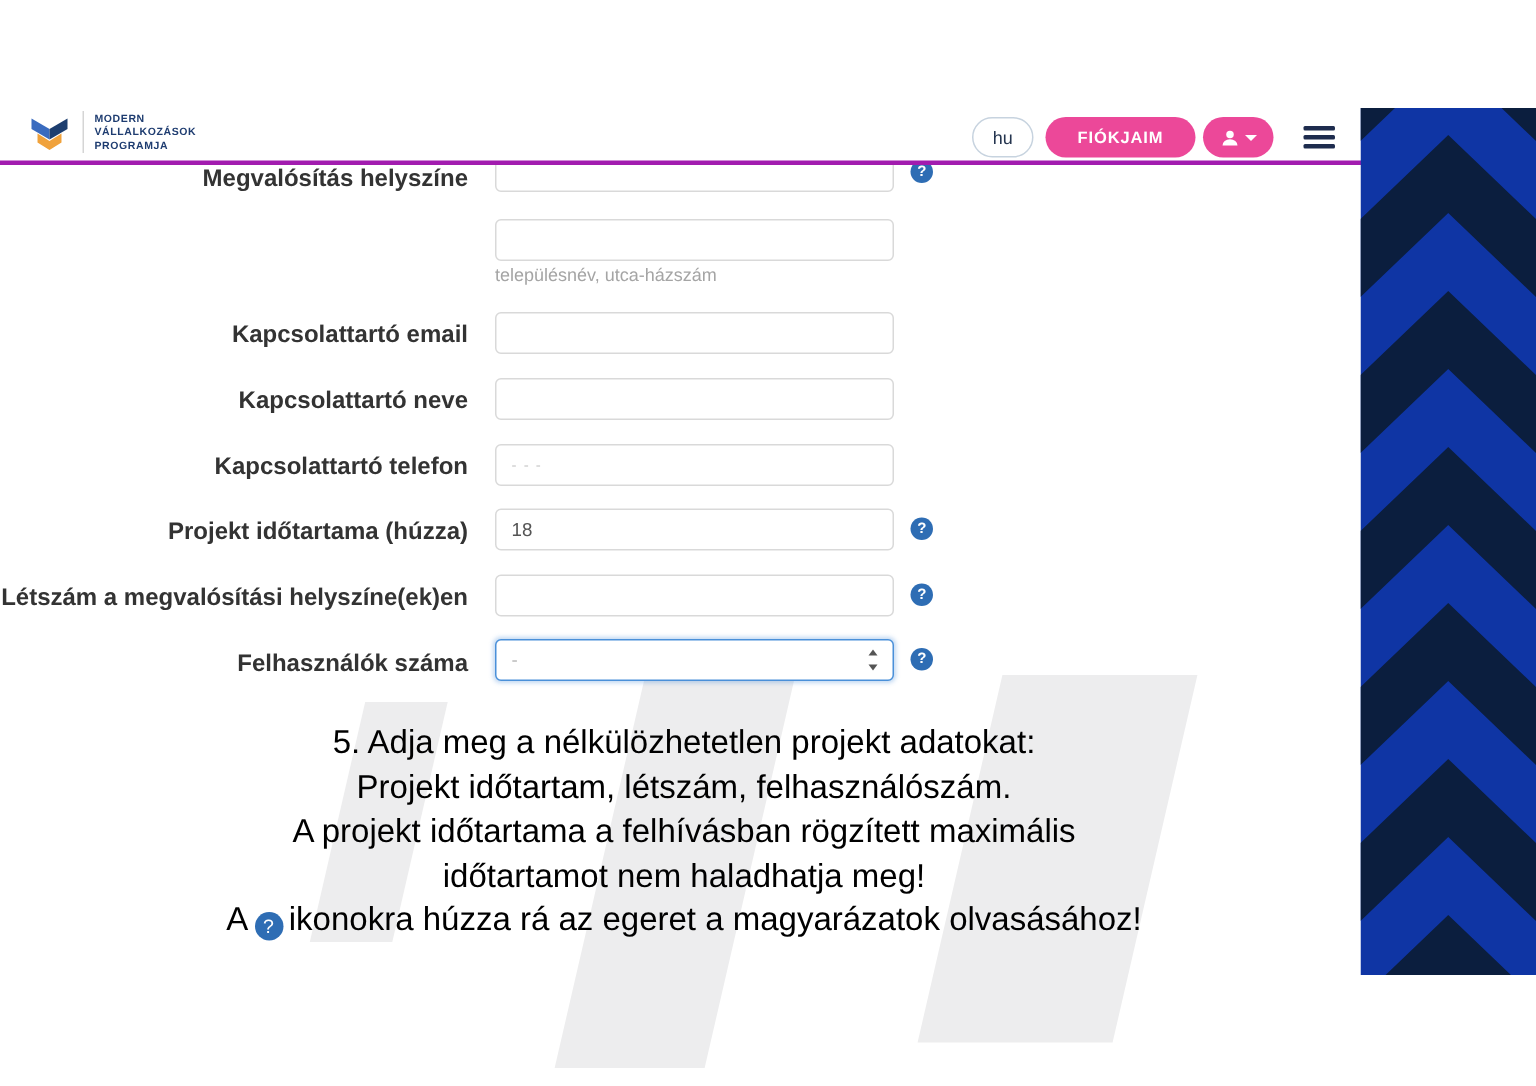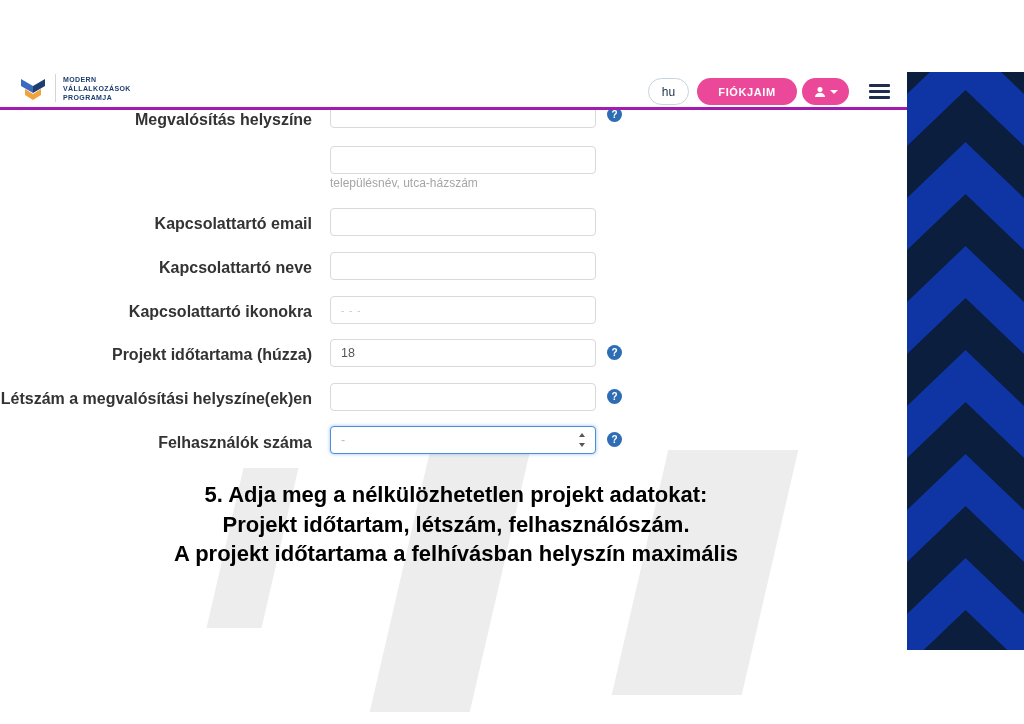--- a/index.html
+++ b/index.html
@@ -49,21 +49,21 @@
         justify-content:center;cursor:pointer;}
   .spinner{position:absolute;left:576px;top:433px;width:12px;height:14px;display:flex;
            flex-direction:column;align-items:center;justify-content:space-between;cursor:pointer;}
   .sp-up{width:0;height:0;border-left:3.5px solid transparent;border-right:3.5px solid transparent;
          border-bottom:4.5px solid #555;}
   .sp-dn{width:0;height:0;border-left:3.5px solid transparent;border-right:3.5px solid transparent;
          border-top:4.5px solid #555;}
 
   
   .instr{position:absolute;left:0;top:480px;width:912px;z-index:2;text-align:center;
-         font-size:22px;font-weight:bold;color:#000;line-height:29.5px;}
+         font-size:22px;font-weight:normal;color:#000;line-height:29.5px;}
   .instr .q{display:inline-flex;width:19px;height:19px;border-radius:50%;background:#2e6db4;
             color:#fff;font-size:13px;align-items:center;justify-content:center;
             vertical-align:-2px;margin:0 4px;}
 </style>
 </head>
 <body>
 
 <div class="canvas">
 
   <div class="wm wm-c"></div>
@@ -78,21 +78,21 @@
 
     <input class="inp" style="top: 146px;" value="">
     <div class="hint" style="top:176px">településnév, utca-házszám</div>
 
     <div class="lbl" style="top:215px">Kapcsolattartó email</div>
     <input class="inp" style="top: 208px;" value="">
 
     <div class="lbl" style="top:259px">Kapcsolattartó neve</div>
     <input class="inp" style="top: 252px;" value="">
 
-    <div class="lbl" style="top:303px">Kapcsolattartó ikonokra</div>
+    <div class="lbl" style="top:303px">Kapcsolattartó telefon</div>
     <input class="inp dim" style="top: 296px;" value="- - -">
 
     <div class="lbl" style="top:346px">Projekt időtartama (húzza)</div>
     <input class="inp" style="top: 339px;" value="18">
     <div class="help" style="top:345px">?</div>
 
     <div class="lbl" style="top:390px">Létszám a megvalósítási helyszíne(ek)en</div>
     <input class="inp" style="top: 383px;" value="">
     <div class="help" style="top:389px">?</div>
 
@@ -101,21 +101,25 @@
     <span class="spinner">
       <span class="sp-up"></span>
       <span class="sp-dn"></span>
     </span>
     <div class="help" style="top:432px">?</div>
   </div>
 
   <div class="instr">
     <div>5. Adja meg a nélkülözhetetlen projekt adatokat:</div>
     <div>Projekt időtartam, létszám, felhasználószám.</div>
-    <div>A projekt időtartama a felhívásban helyszín maximális</div>
+    <div>A projekt időtartama a felhívásban rögzített maximális</div>
+    <div>időtartamot nem haladhatja meg!</div>
+    <div>
+      <span>A</span><span class="q">?</span><span>ikonokra húzza rá az egeret a magyarázatok olvasásához!</span>
+    </div>
   </div>
 
   <div class="header">
     <div class="logo">
       <svg width="32" height="30" viewBox="0 0 32 30">
         <polygon points="4,6 16,13 16,20 4,13" fill="#3a6bbf"></polygon>
         <polygon points="16,13 28,6 28,13 16,20" fill="#1d3e6f"></polygon>
         <polygon points="8,16 16,21 24,16 24,22 16,27 8,22" fill="#f0a23c"></polygon>
       </svg>
       <div class="logo-sep"></div>

